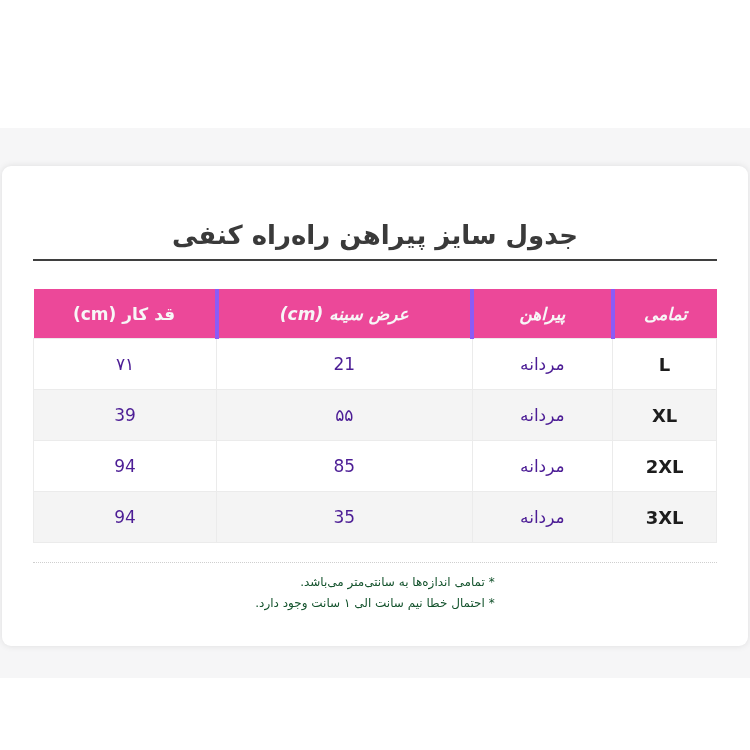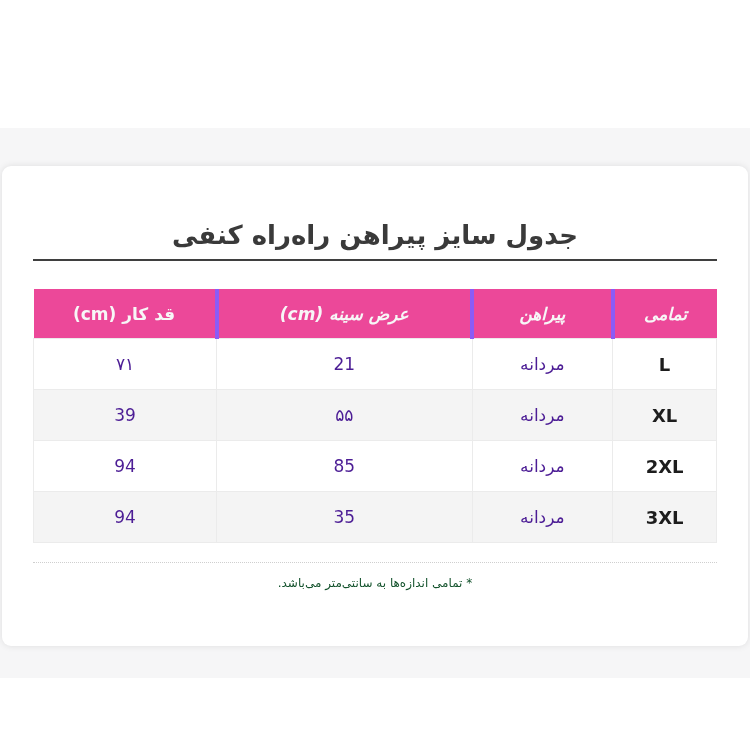--- a/index.html
+++ b/index.html
@@ -171,18 +171,19 @@
             <td>94</td>
           </tr>
         </tbody>
       </table>
 
       <hr class="footnote-rule">
 
       <div class="footnotes">
         <div class="footnotes-inner">
           <div>* تمامی اندازه‌ها به سانتی‌متر می‌باشد.</div>
+          <div>* احتمال خطا نیم سانت الی ۱ سانت وجود دارد.</div>
         </div>
       </div>
 
     </div>
   </div>
 </div>
 
 </body></html>

